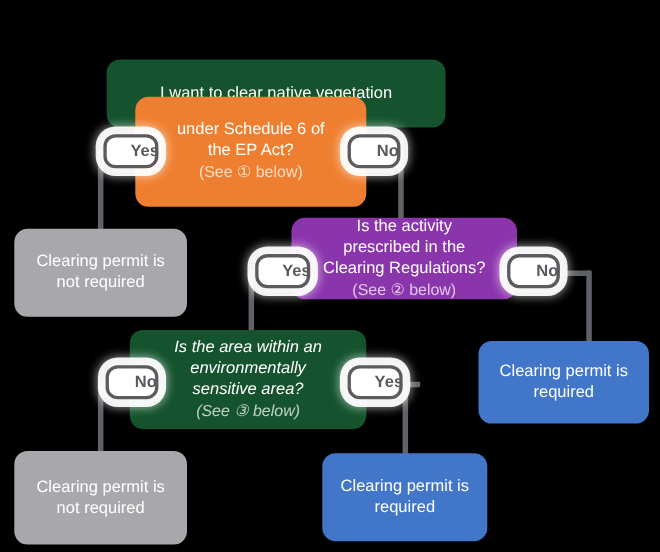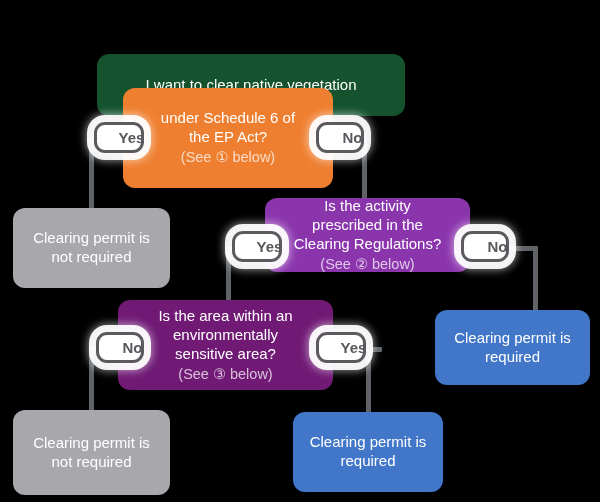--- a/index.html
+++ b/index.html
@@ -90,21 +90,21 @@
     <span class="line main">prescribed in the</span>
     <span class="line main">Clearing Regulations?</span>
     <span class="line note">(See ② below)</span>
   </div>
 
   <div class="node" style="left:435px;top:310px;width:155px;height:75px;background:#4176c8;">
     <span class="line main">Clearing permit is</span>
     <span class="line main">required</span>
   </div>
 
-  <div class="node" style="left:118px;top:300px;width:215px;height:90px;background:#701a75;">
+  <div class="node" style="left:118px;top:300px;width:215px;height:90px;background:#14532d;font-style:italic;">
     <span class="line main">Is the area within an</span>
     <span class="line main">environmentally</span>
     <span class="line main">sensitive area?</span>
     <span class="line note">(See ③ below)</span>
   </div>
 
   <div class="node" style="left:13px;top:410px;width:157px;height:85px;background:#a8a8ac;">
     <span class="line main">Clearing permit is</span>
     <span class="line main">not required</span>
   </div>

